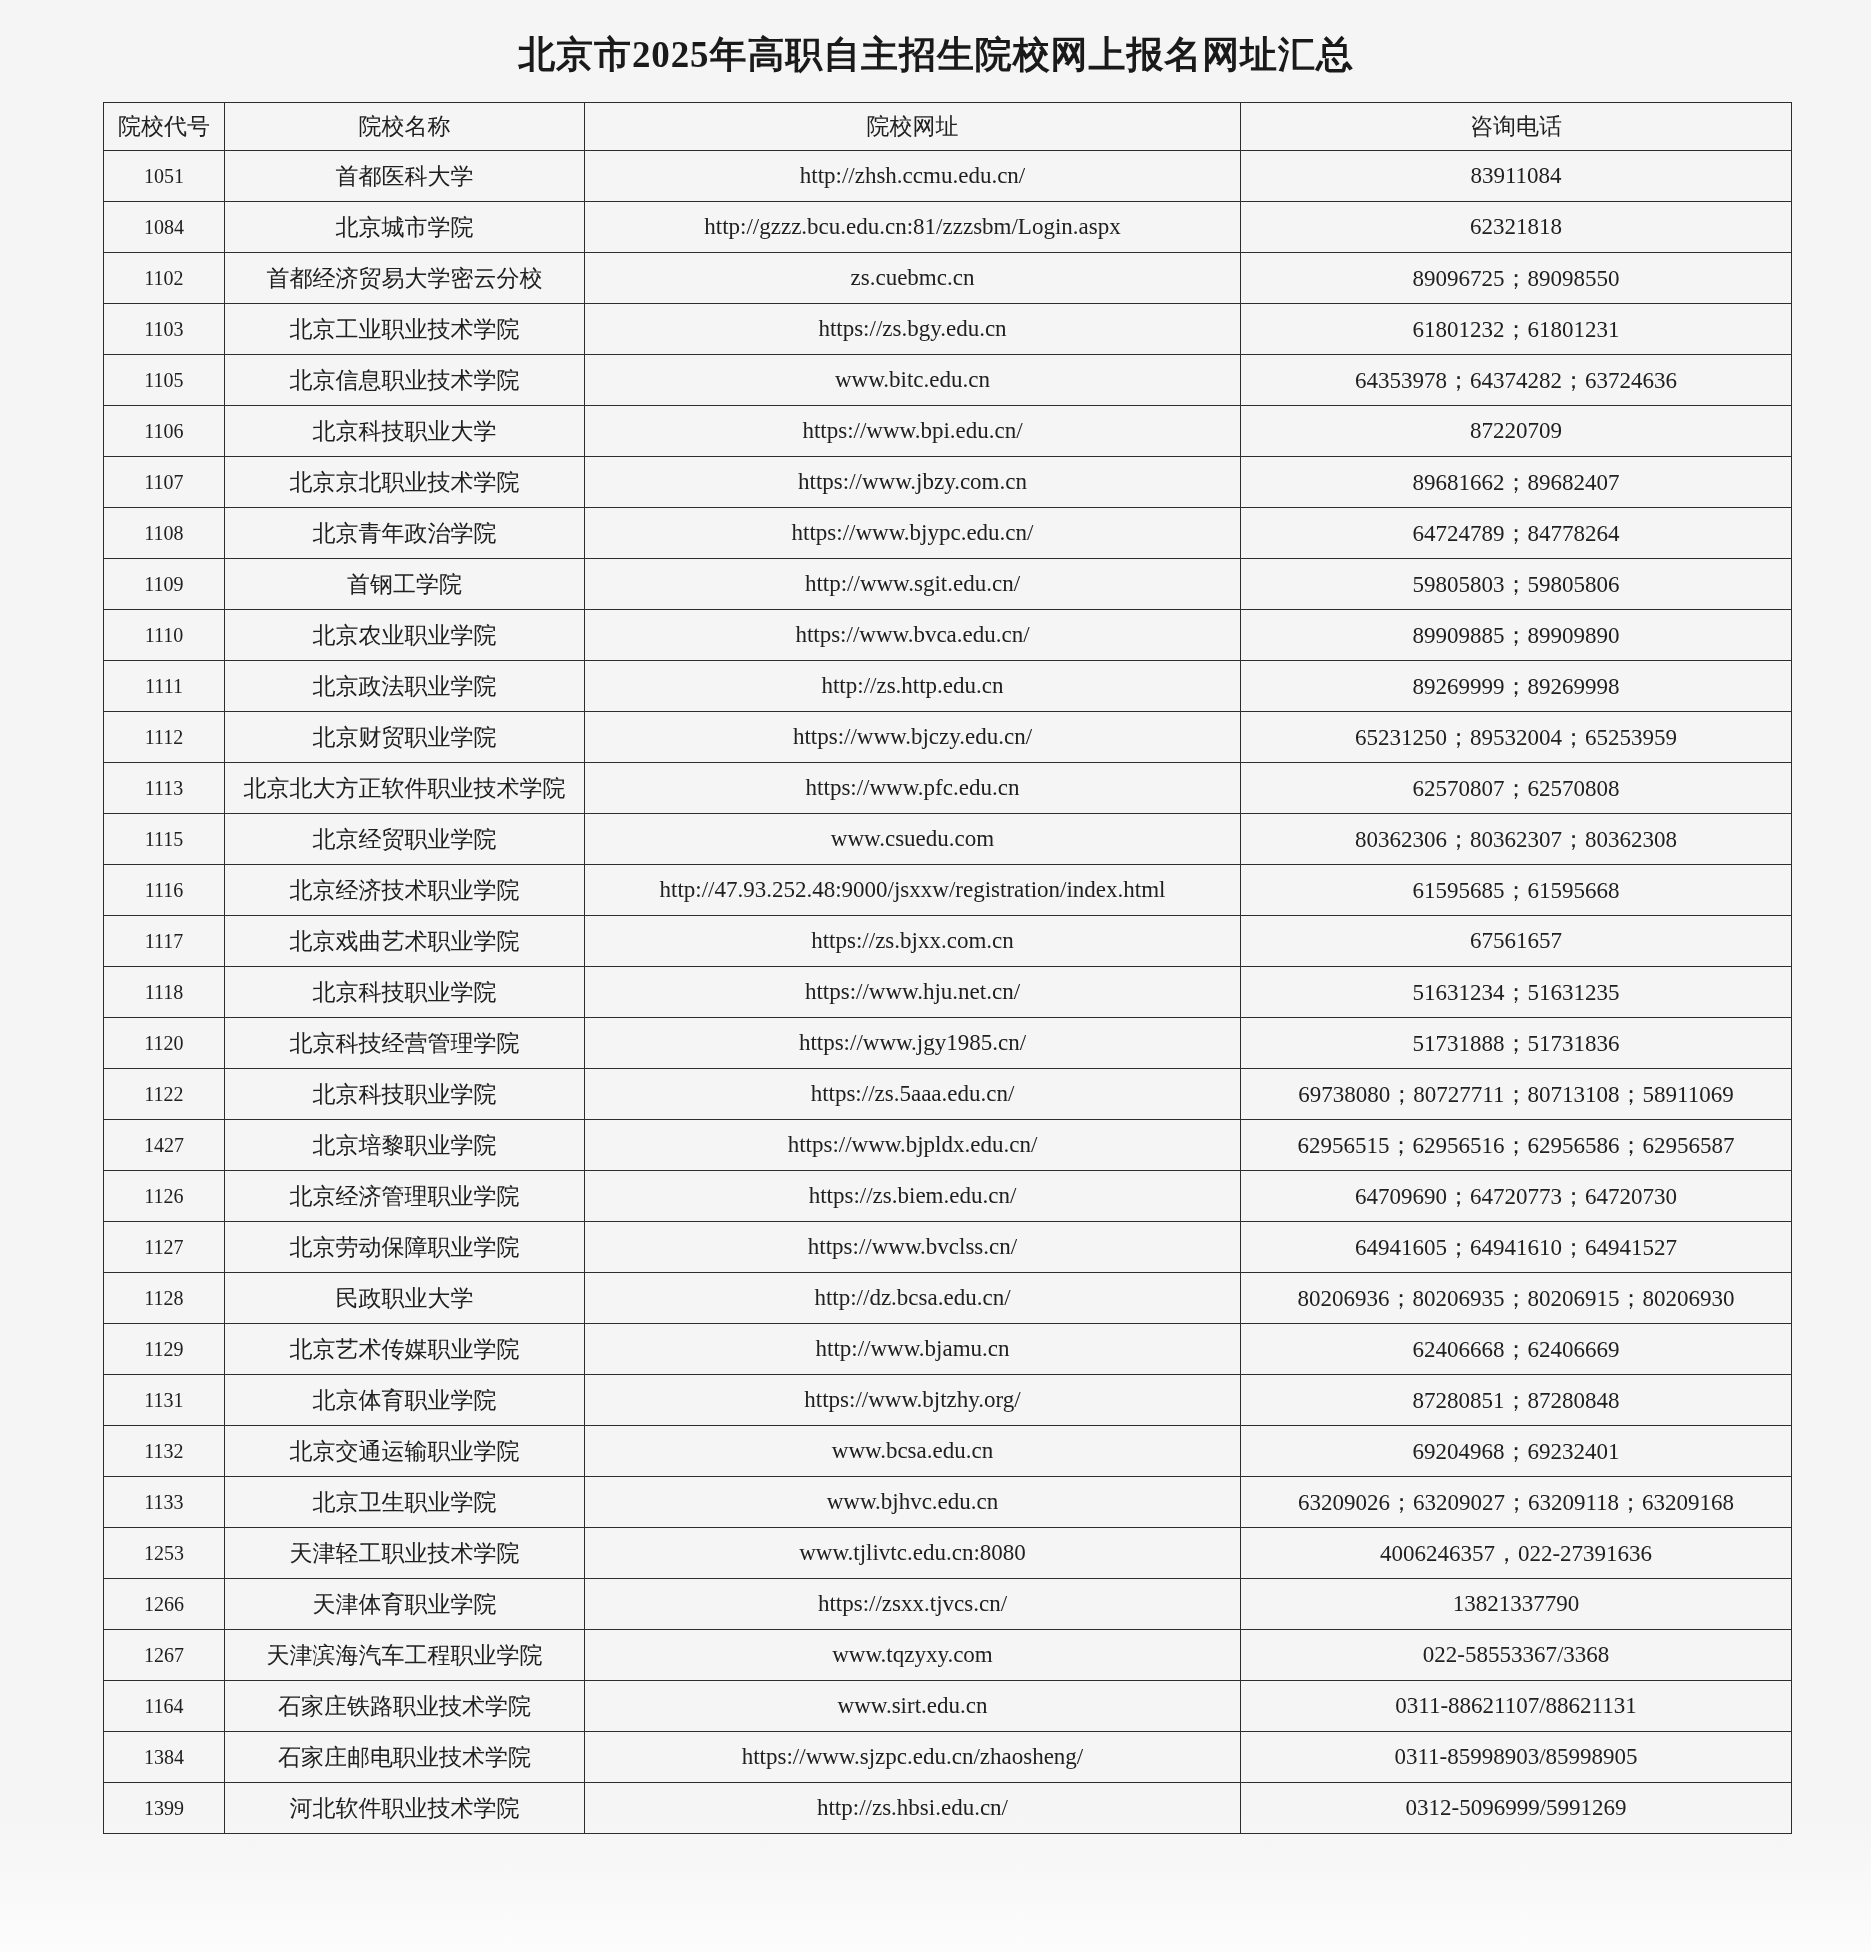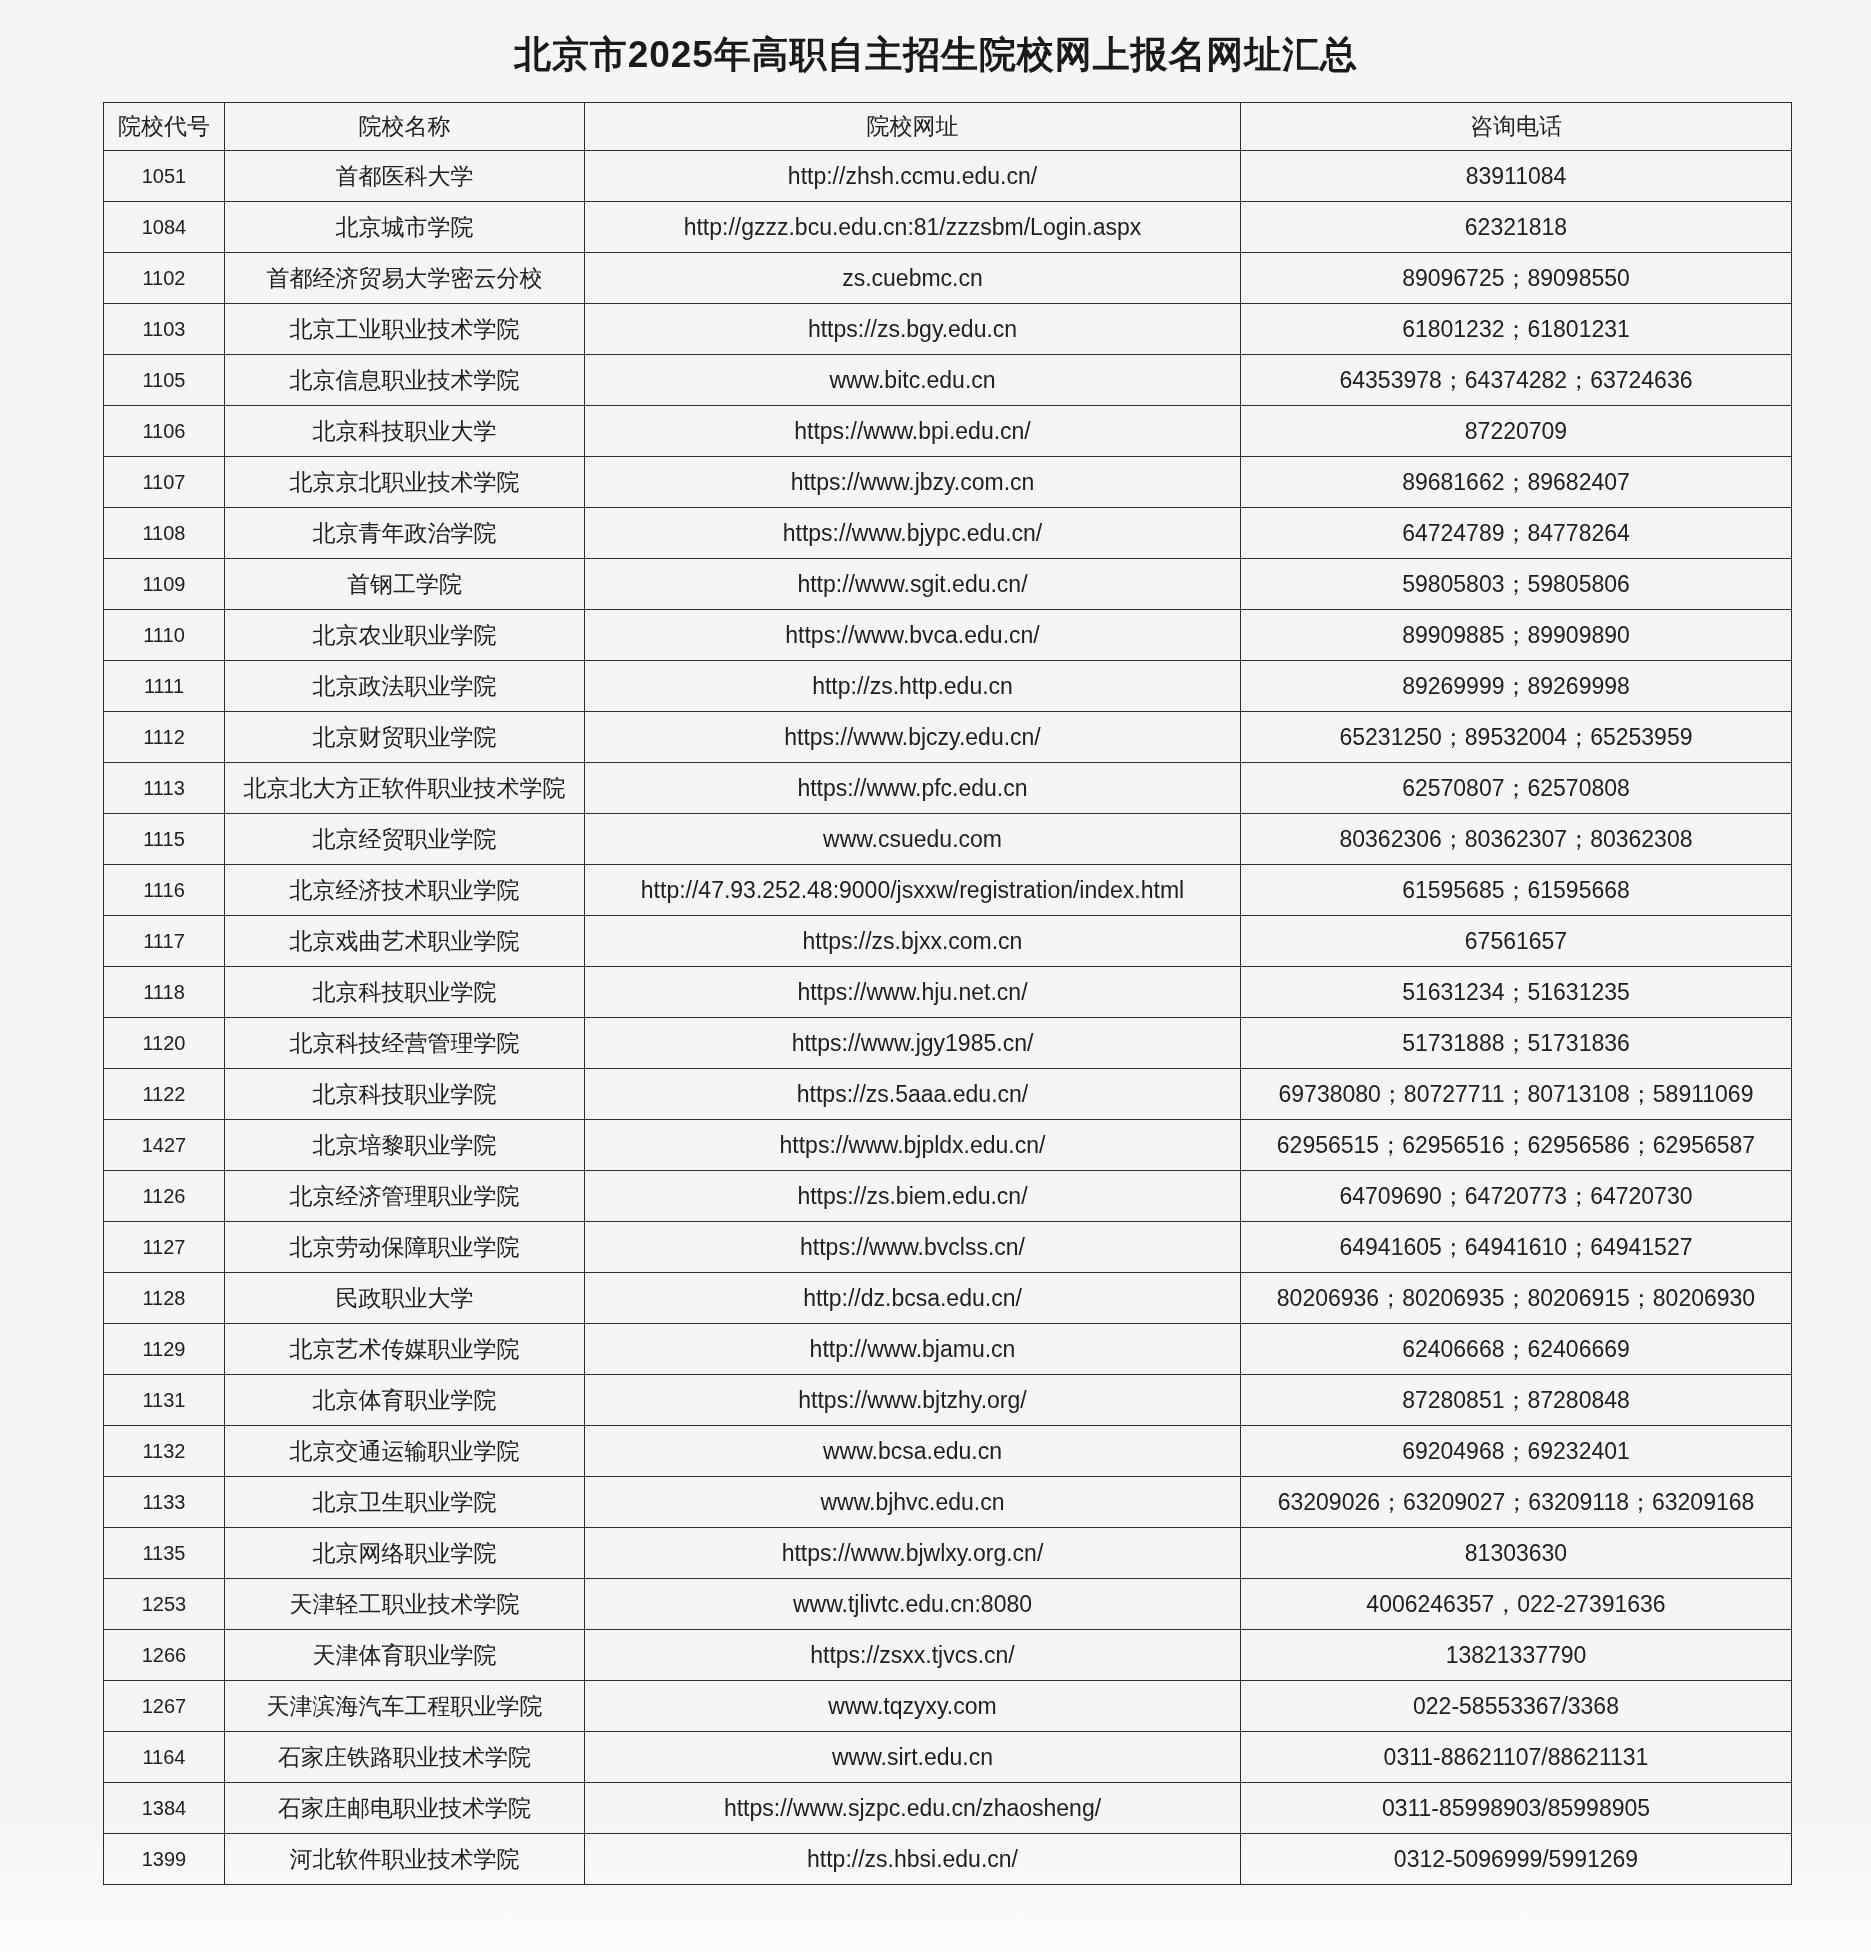--- a/index.html
+++ b/index.html
@@ -5,20 +5,21 @@
   * { margin: 0; padding: 0; box-sizing: border-box; }
   html, body {
     font-family: "Liberation Sans", "DejaVu Sans", sans-serif;
   }
   .page {
     width: 1872px;
     height: 1952px;
     background: linear-gradient(180deg, #f5f5f6 0%, #f5f5f6 93%, #fcfcfd 100%);
     padding-top: 29px;
     overflow: hidden;
+    font-family: Liberation Serif, serif;
   }
   h1.title {
     text-align: center;
     font-size: 37px;
     font-weight: 700;
     color: #1a1a1a;
     line-height: 51px;
     margin: 0 0 22px 0;
     letter-spacing: 0.9px;
   }
@@ -232,26 +233,20 @@
           <td>www.bcsa.edu.cn</td>
           <td>69204968；69232401</td>
         </tr>
         <tr>
           <td>1133</td>
           <td>北京卫生职业学院</td>
           <td>www.bjhvc.edu.cn</td>
           <td>63209026；63209027；63209118；63209168</td>
         </tr>
         <tr>
-          <td>1135</td>
-          <td>北京网络职业学院</td>
-          <td>https://www.bjwlxy.org.cn/</td>
-          <td>81303630</td>
-        </tr>
-        <tr>
           <td>1253</td>
           <td>天津轻工职业技术学院</td>
           <td>www.tjlivtc.edu.cn:8080</td>
           <td>4006246357，022-27391636</td>
         </tr>
         <tr>
           <td>1266</td>
           <td>天津体育职业学院</td>
           <td>https://zsxx.tjvcs.cn/</td>
           <td>13821337790</td>

